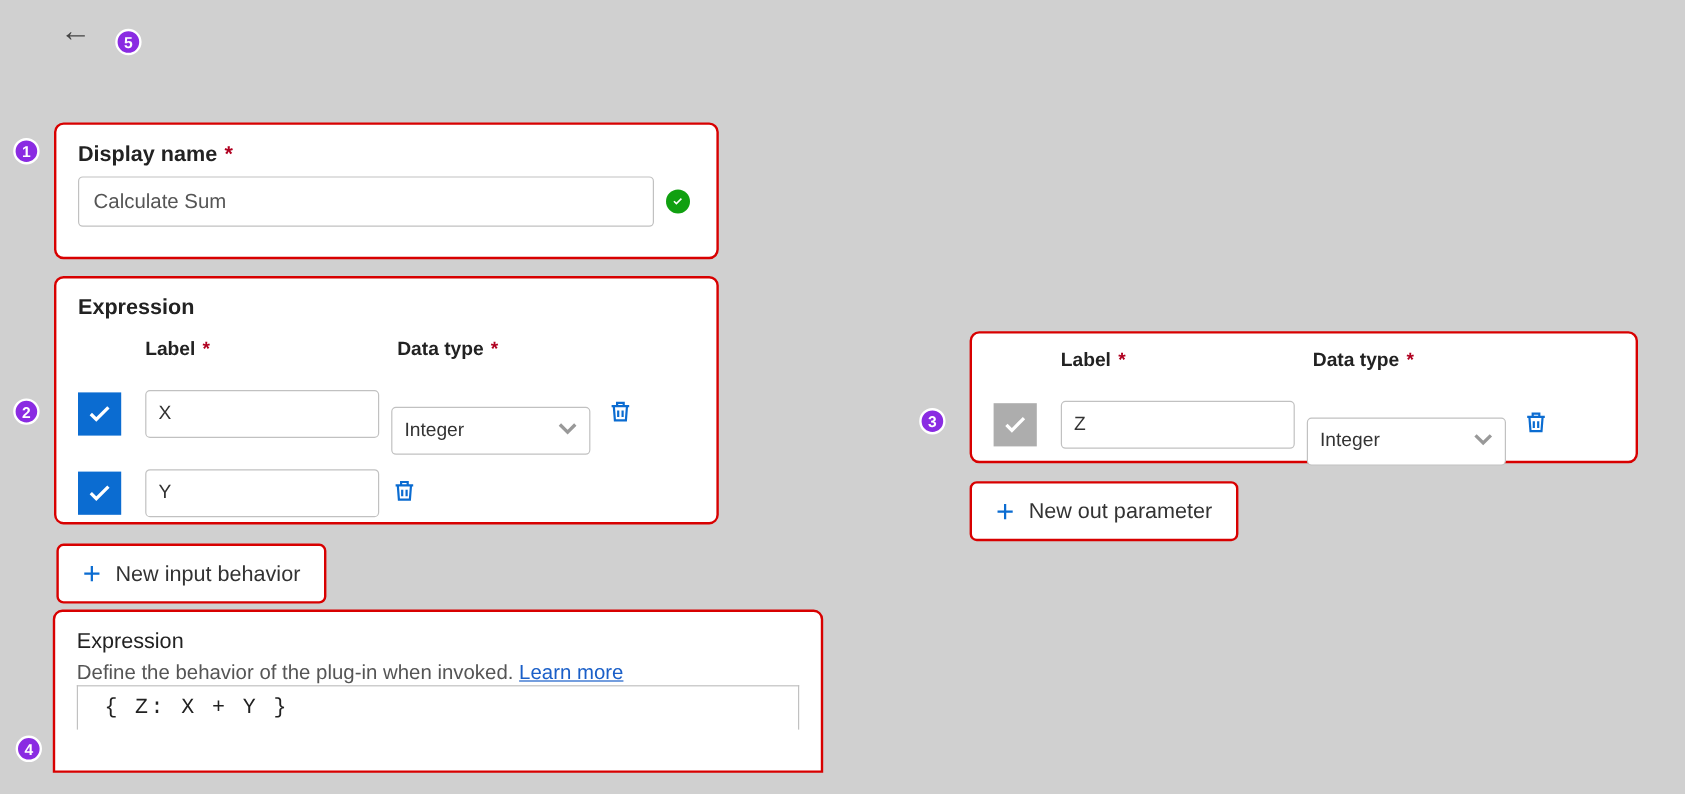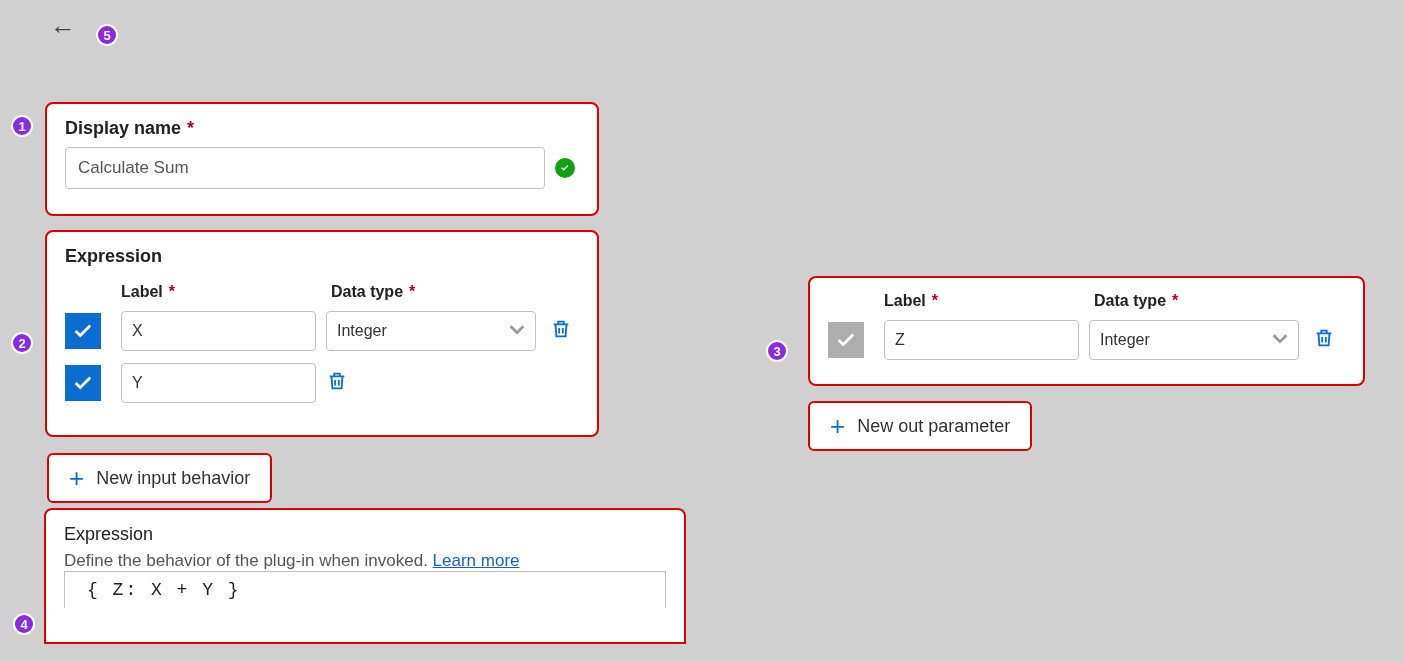--- a/index.html
+++ b/index.html
@@ -28,21 +28,21 @@
     .param-header-row { display: flex; align-items: center; margin-bottom: 10px; }
     .spacer { width: 56px; }
     .col-label { width: 210px; font-size: 16px; font-weight: 600; }
     .col-datatype { width: 210px; font-size: 16px; font-weight: 600; }
     
     .param-row { display: flex; align-items: center; margin-bottom: 12px; }
     .checkbox { width: 36px; height: 36px; background: #0b6cd1; display: flex; align-items: center; justify-content: center; margin-right: 20px; }
     .checkbox.disabled { background: #adadad; }
     .checkbox svg { width: 22px; height: 22px; }
     .param-input { width: 195px; padding: 10px 10px; font-size: 16px; border: 1px solid #c1c1c1; border-radius: 4px; color: #333; margin-right: 10px; }
-    .select-wrap { position: relative; width: 210px; margin-right: 14px; }
+    .select-wrap { position: relative; width: 166px; margin-right: 14px; margin-top: 28px; }
     .select-input { width: 100%; padding: 10px 34px 10px 10px; font-size: 16px; border: 1px solid #c1c1c1; border-radius: 4px; color: #333; }
     .chevron { position: absolute; right: 8px; top: 50%; transform: translateY(-50%); pointer-events: none; }
     .chevron svg { width: 22px; height: 22px; }
     .trash { color: #0b6cd1; cursor: pointer; }
     .trash svg { width: 22px; height: 22px; }
     
     .add-btn { display: inline-flex; align-items: center; gap: 12px; background: #fff; border: 2px solid #d80000; border-radius: 6px; padding: 10px 20px; font-size: 18px; color: #333; }
     .plus { color: #0b6cd1; font-size: 26px; font-weight: 300; line-height: 1; }
     .new-input-btn-wrap { position: absolute; top: 453px; left: 47px; }
     

